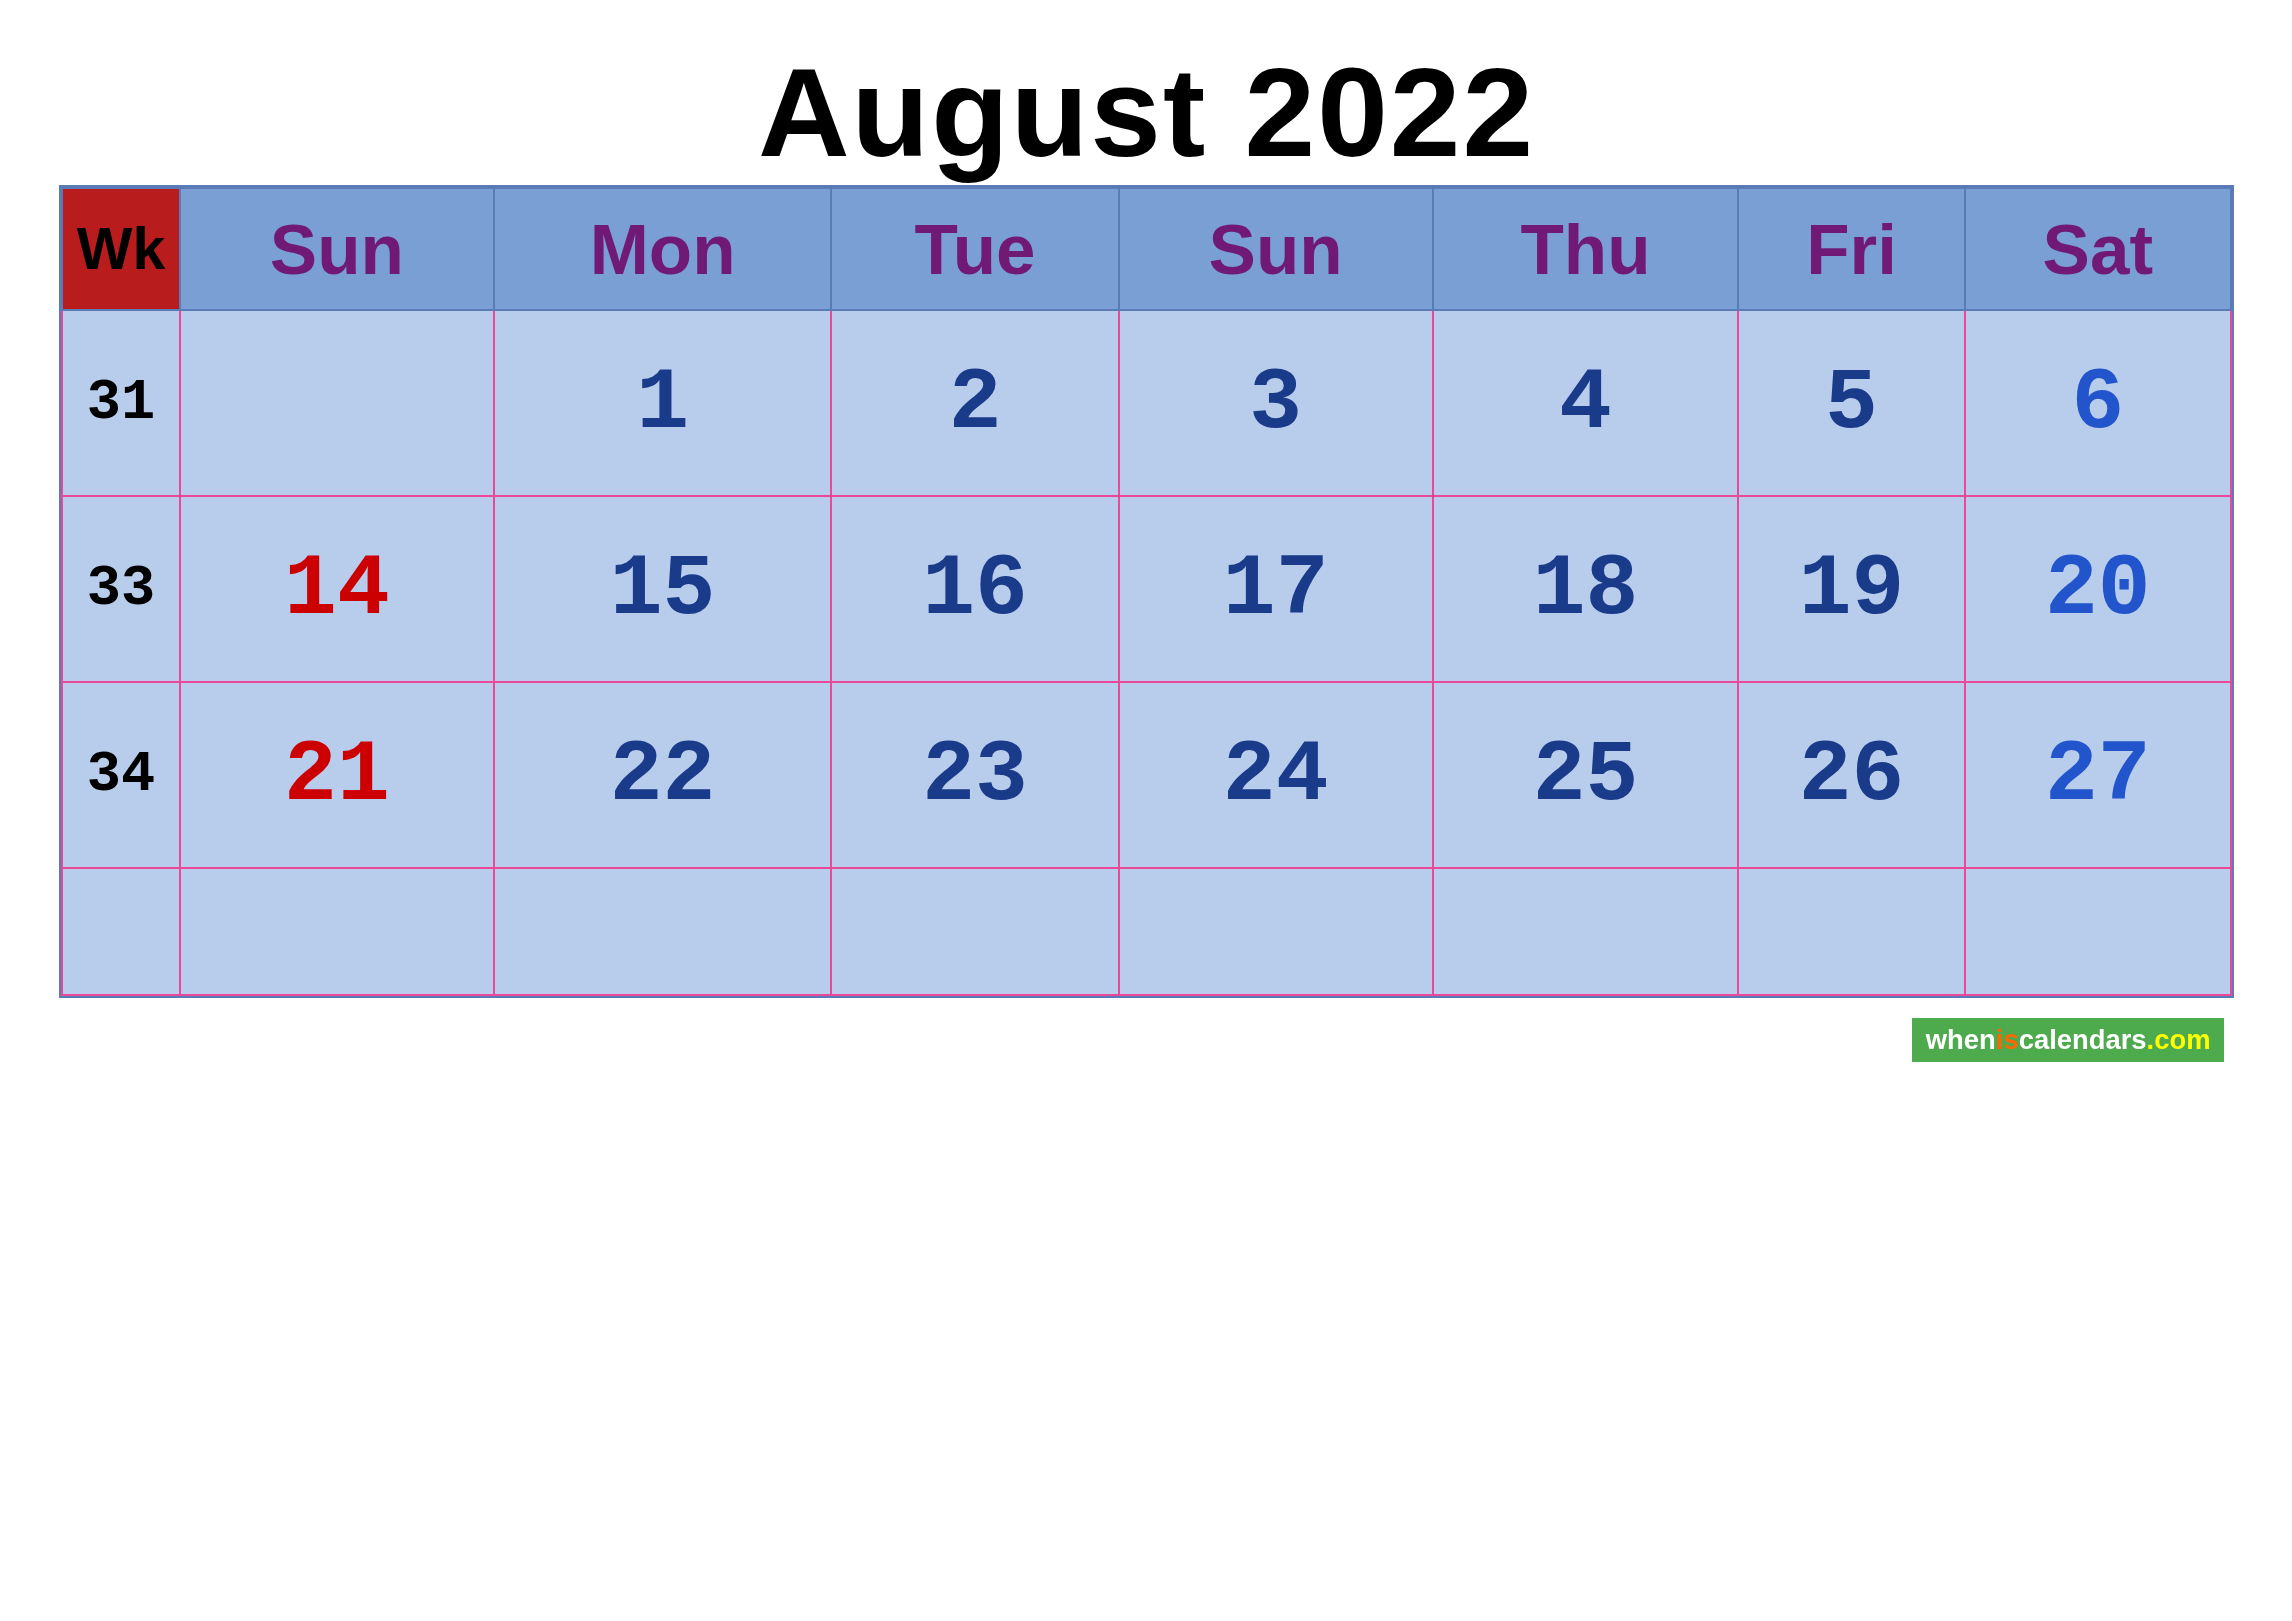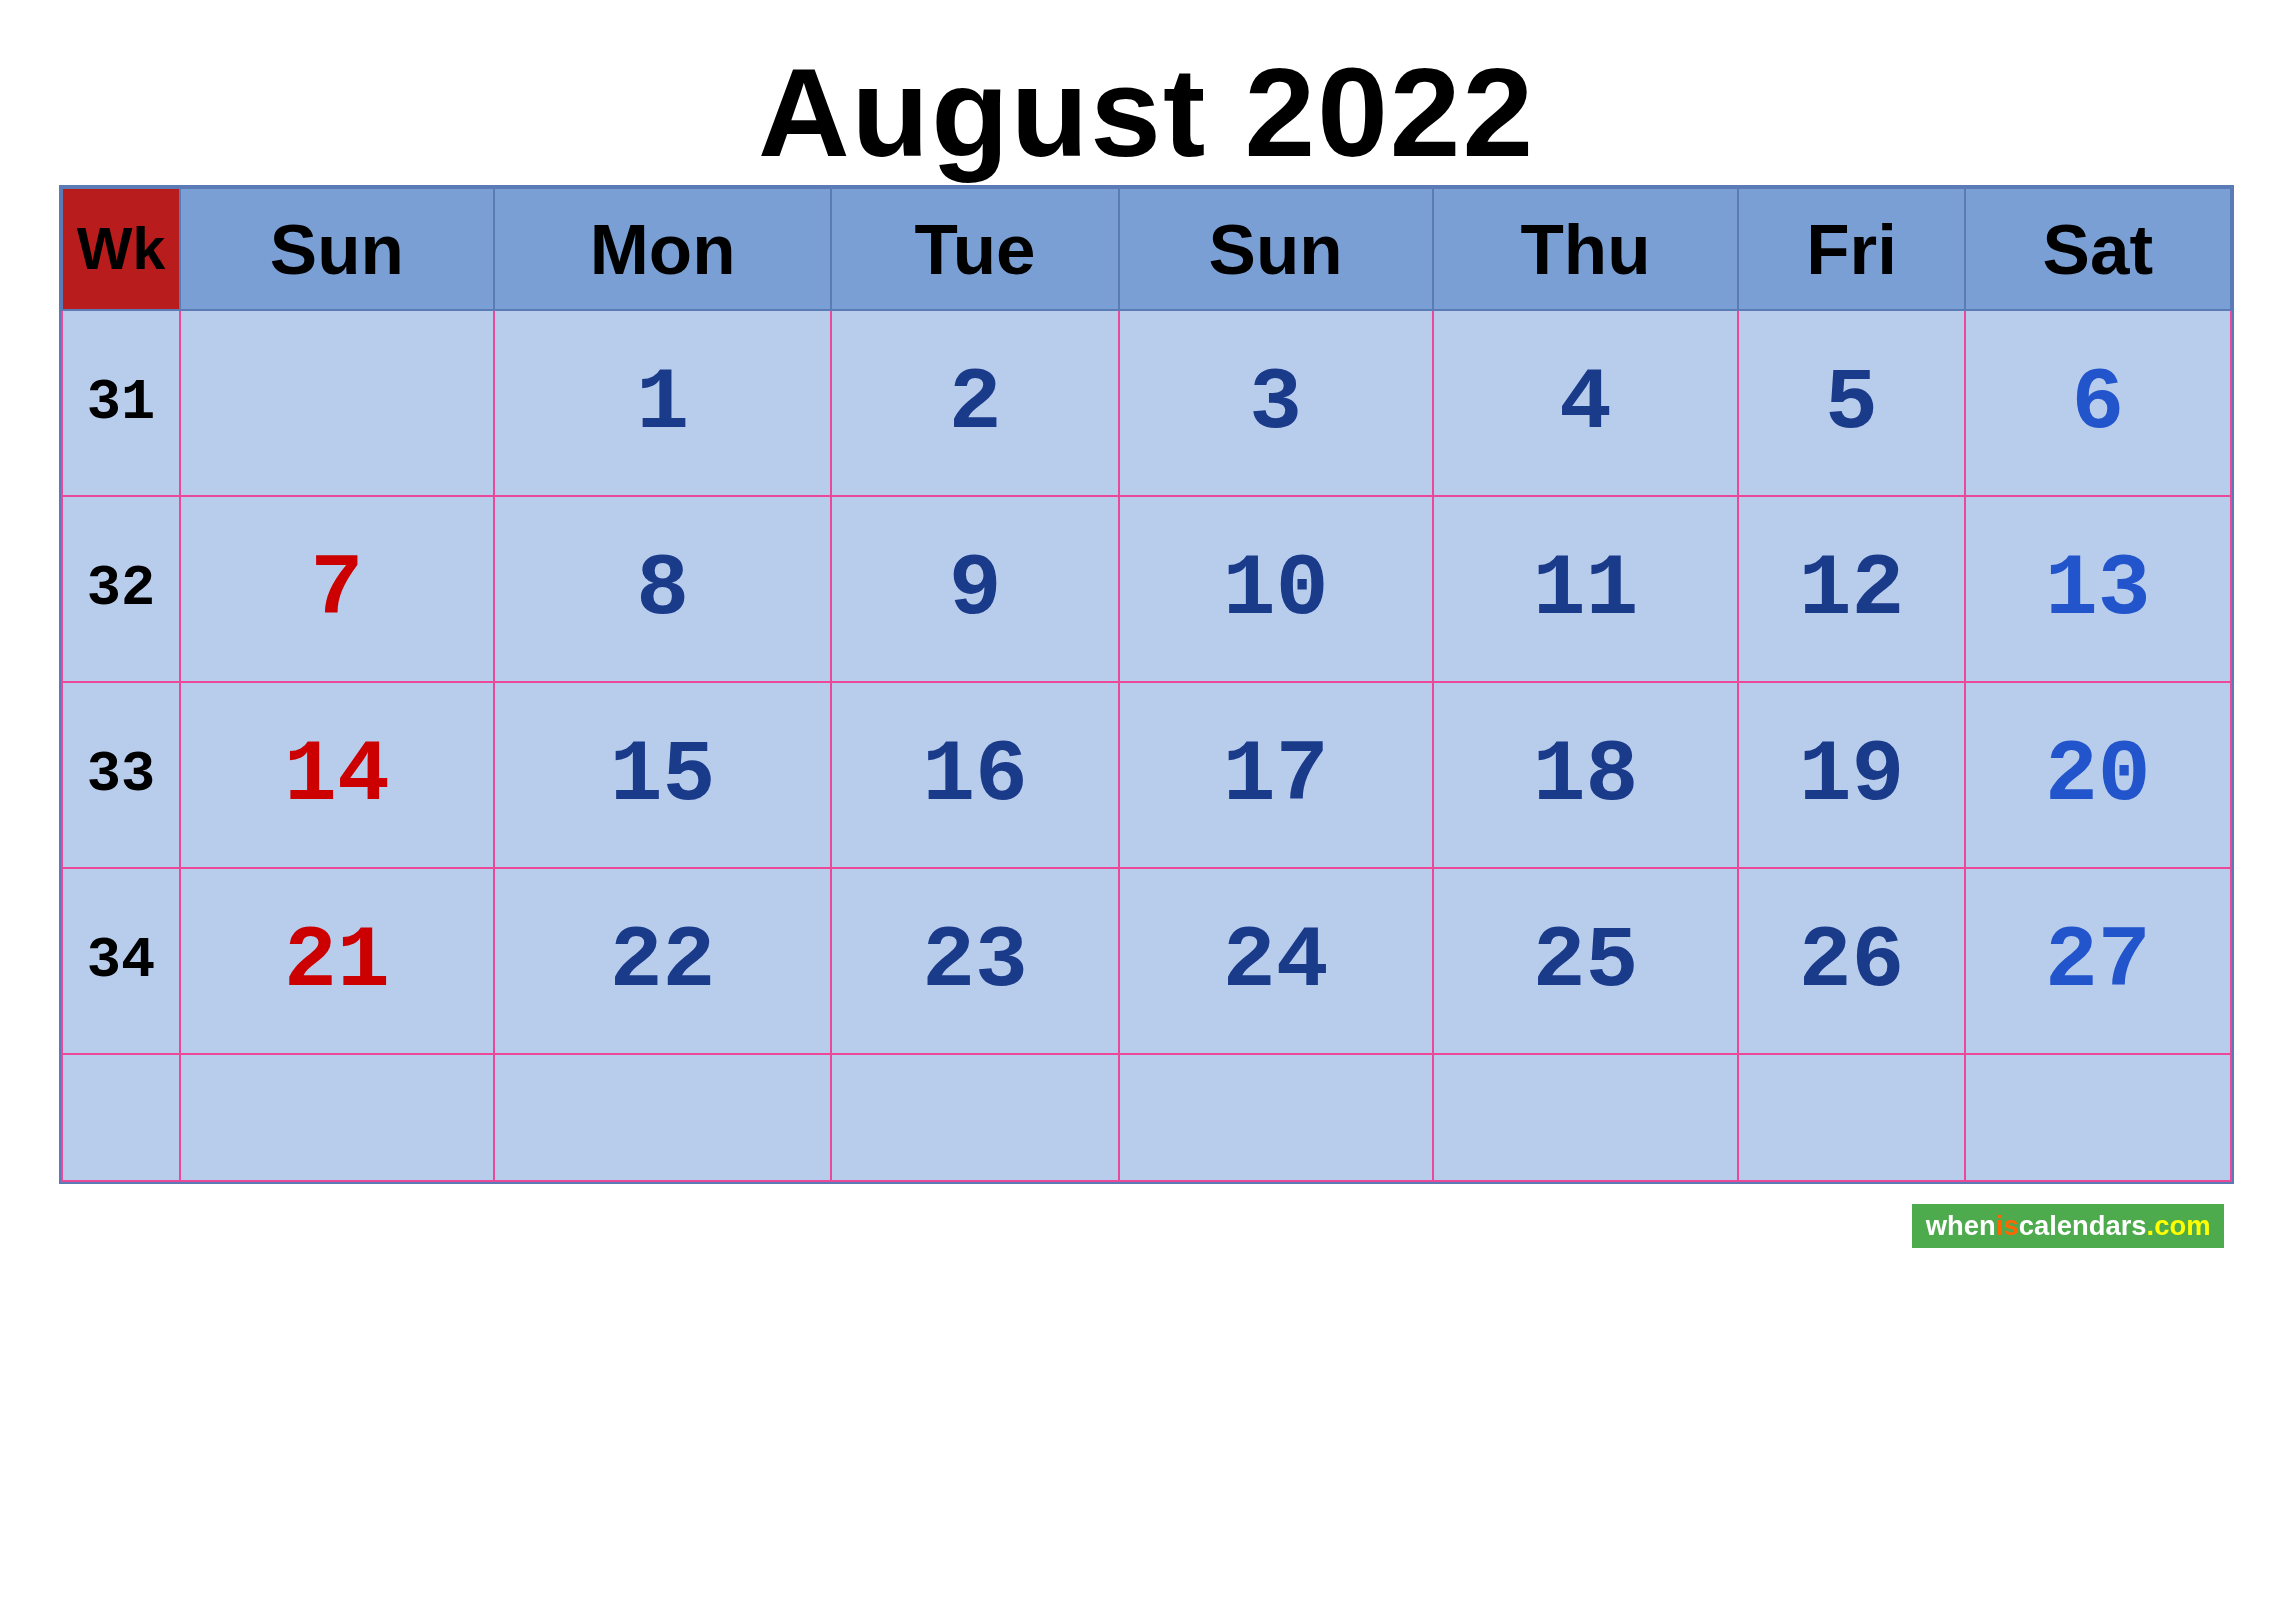--- a/index.html
+++ b/index.html
@@ -34,21 +34,21 @@
       border: 2.9px solid #5a7bb5;
     }
 
     table {
       width: 100%;
       border-collapse: collapse;
     }
 
     thead tr th {
       background-color: #7a9fd4;
-      color: #000000;
+      color: #701a75;
       font-size: 71px;
       font-weight: 900;
       font-family: Arial Black, Arial, sans-serif;
       text-align: center;
       padding: 19.6px 9.8px;
       border: 2px solid #5a7bb5;
     }
 
     thead tr th.wk-header {
       font-size: 59px;
@@ -157,30 +157,20 @@
         <td class="wk-cell">31</td>
         <td class="sun-cell empty-cell"></td>
         <td>1</td>
         <td>2</td>
         <td>3</td>
         <td>4</td>
         <td>5</td>
         <td class="sat-cell">6</td>
       </tr>
 
-      <tr>
-        <td class="wk-cell">32</td>
-        <td class="sun-cell">7</td>
-        <td>8</td>
-        <td>9</td>
-        <td>10</td>
-        <td>11</td>
-        <td>12</td>
-        <td class="sat-cell">13</td>
-      </tr>
 
       <tr>
         <td class="wk-cell">33</td>
         <td class="sun-cell">14</td>
         <td>15</td>
         <td>16</td>
         <td>17</td>
         <td>18</td>
         <td>19</td>
         <td class="sat-cell">20</td>

